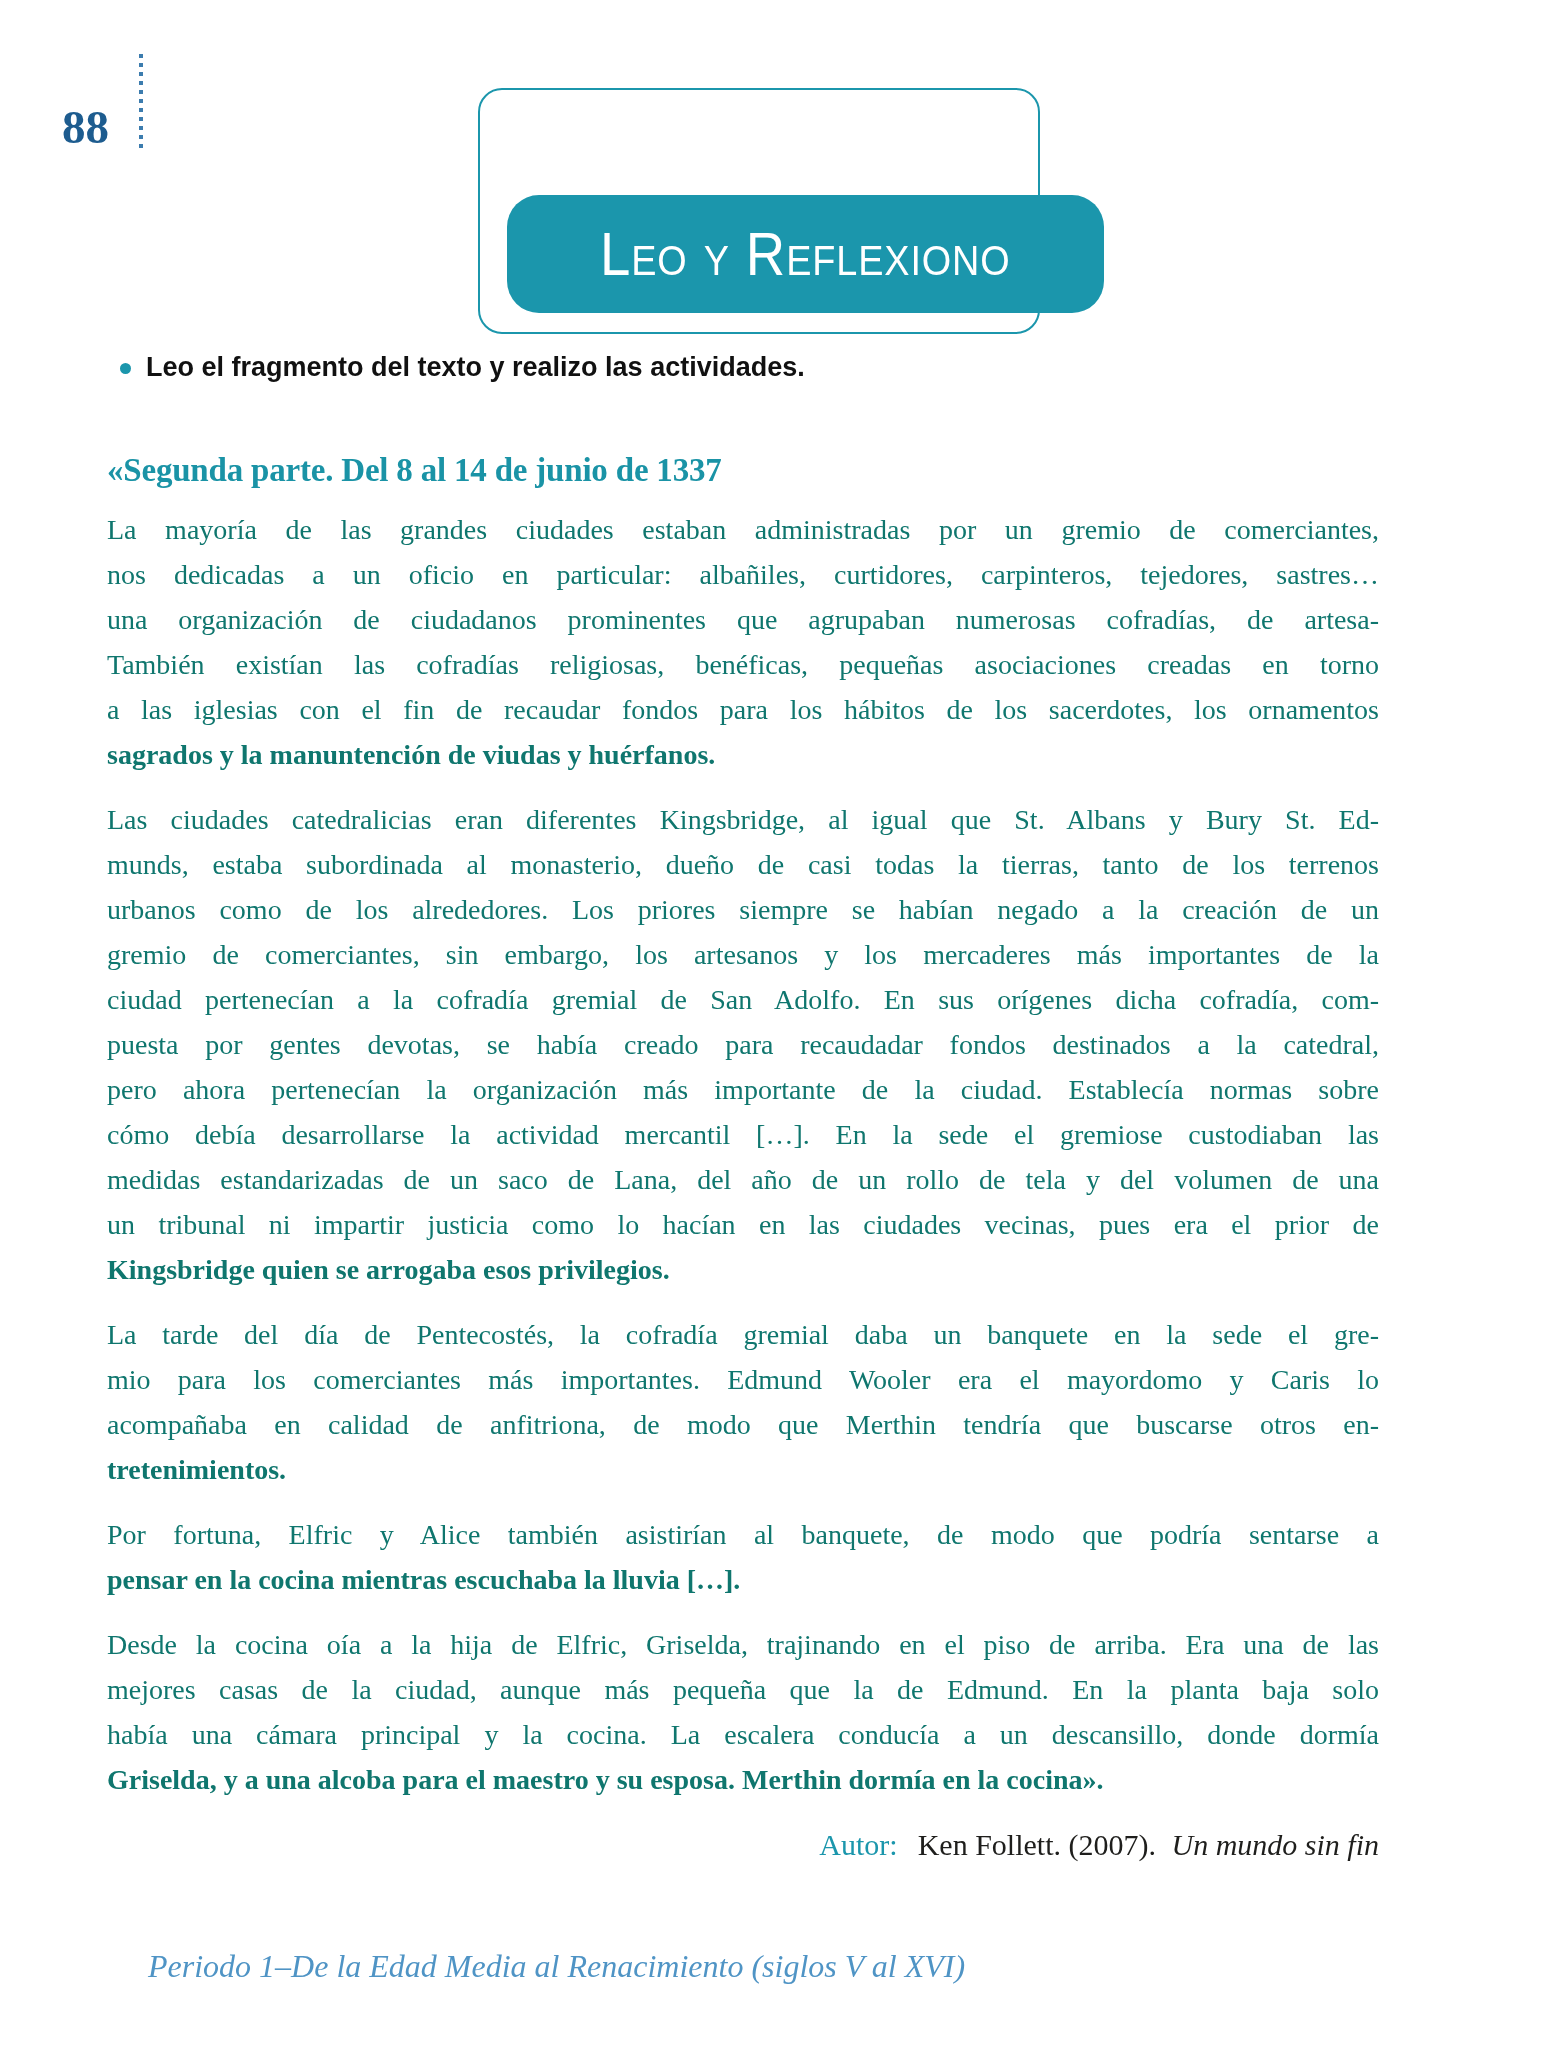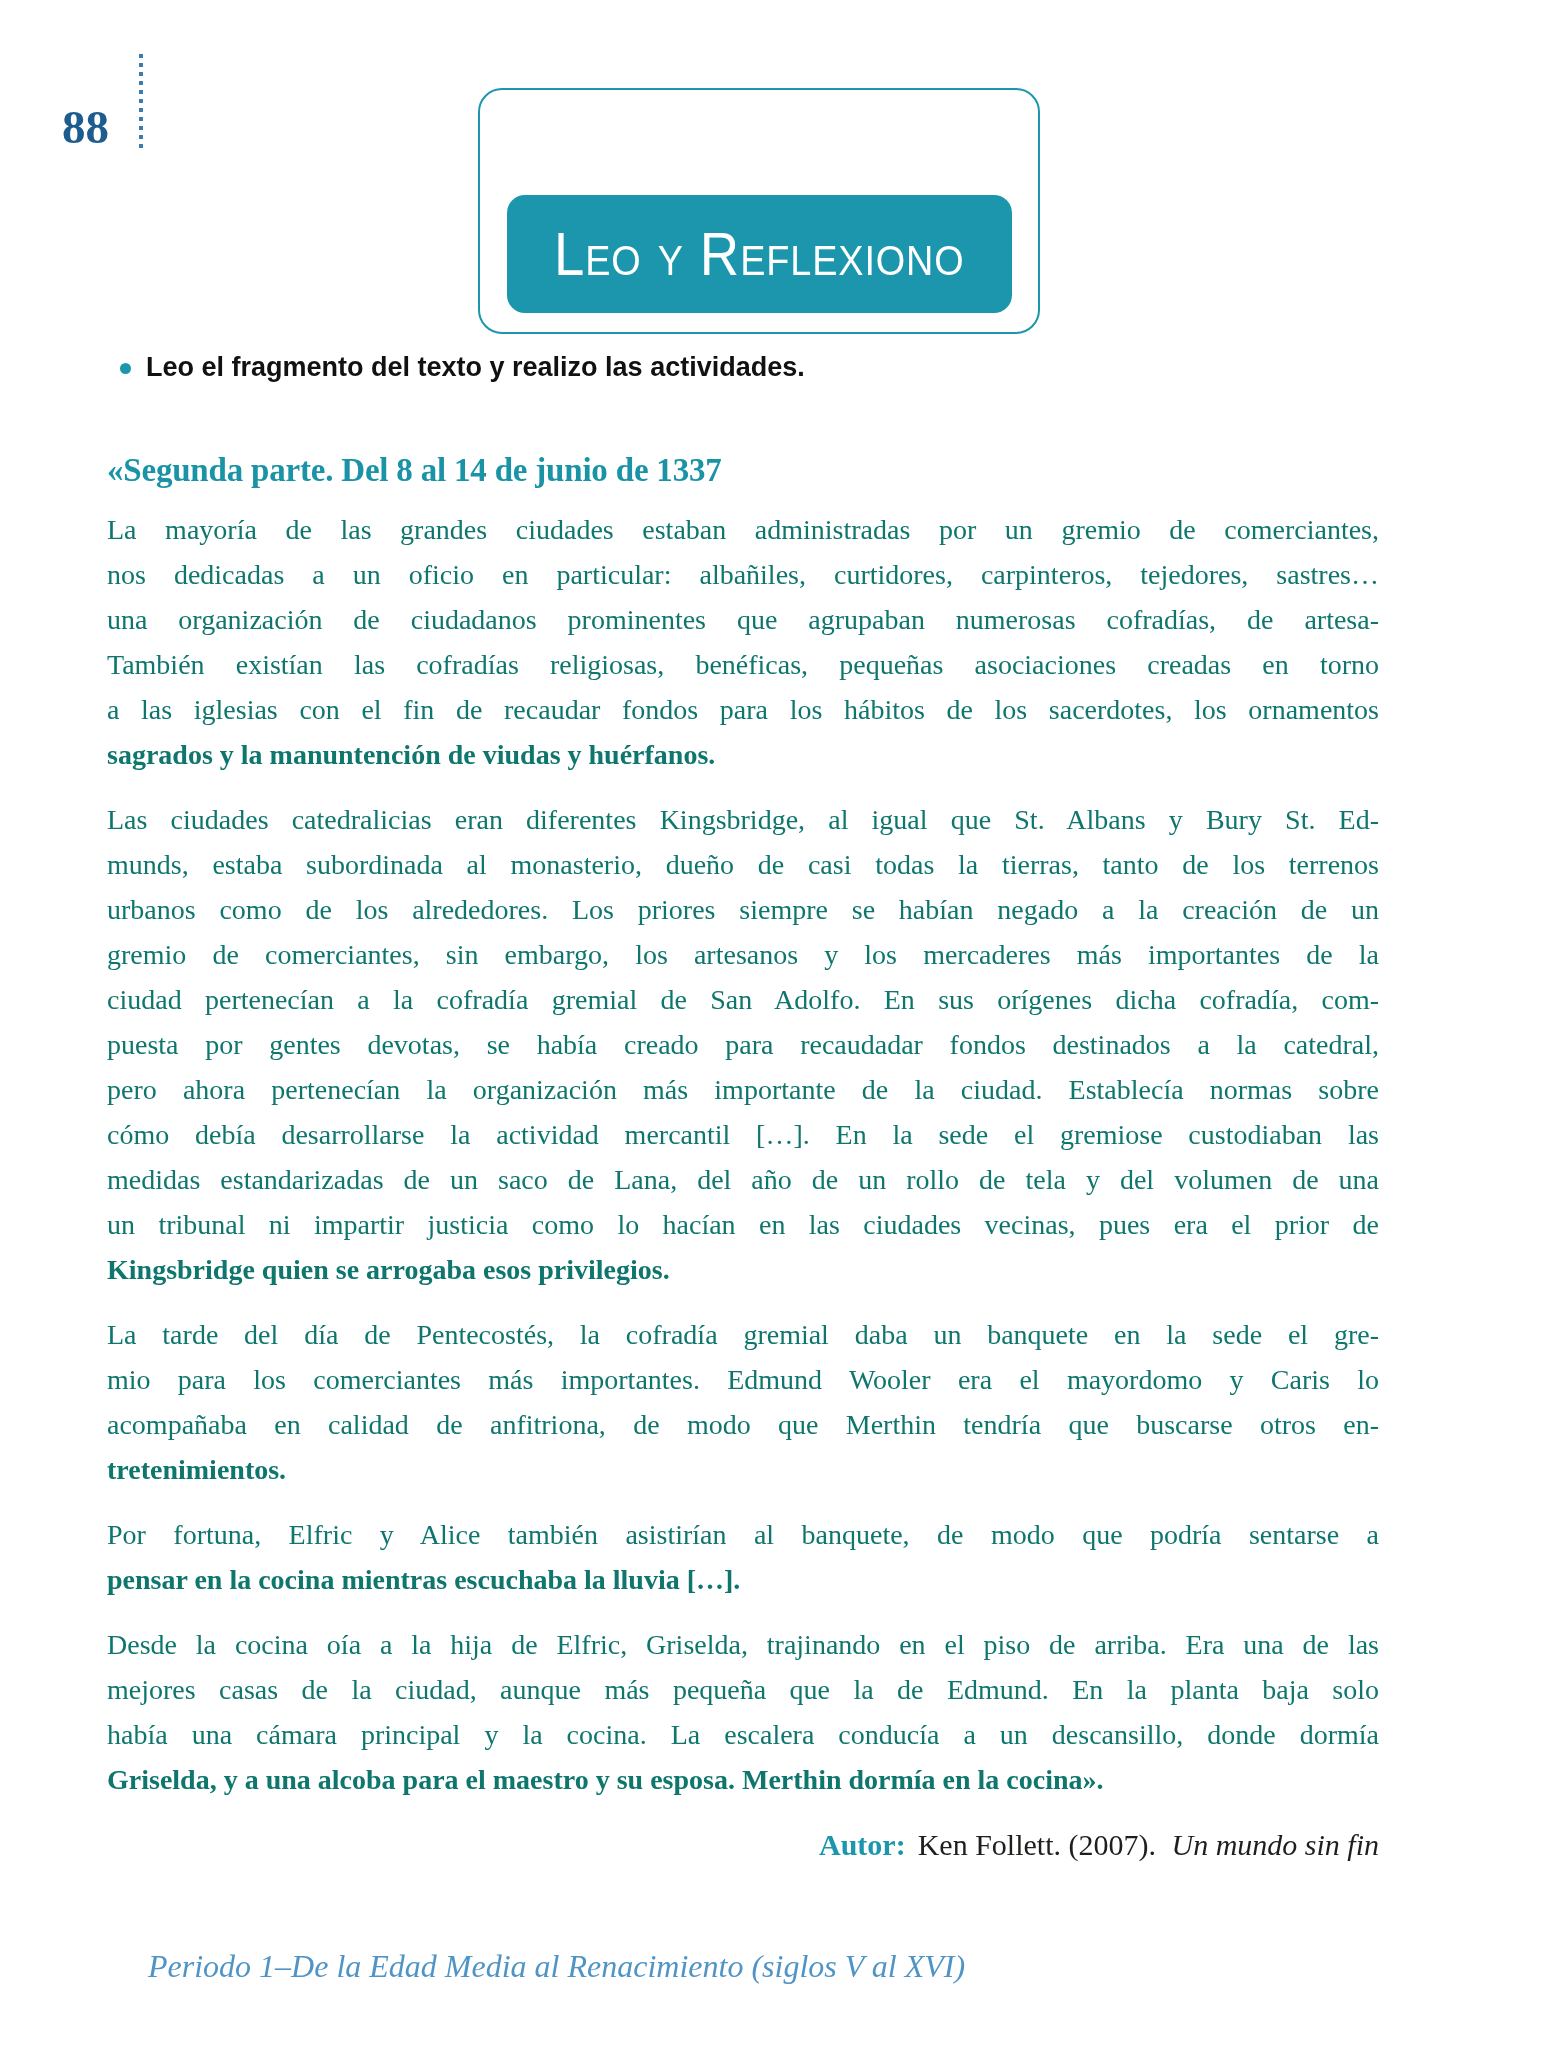--- a/index.html
+++ b/index.html
@@ -20,22 +20,22 @@
   .dotted-rule{
     position:absolute;left:139px;top:54px;width:4px;height:98px;
     background:repeating-linear-gradient(to bottom,#3c7cae 0 4px,transparent 4px 9px);
   }
   
   .banner-outline{
     position:absolute;left:478px;top:88px;width:558px;height:242px;
     border:2px solid #1b96ac;border-radius:24px;background:#ffffff;
   }
   .banner{
-    position:absolute;left:507px;top:195px;width:505px;height:118px;
-    background:#1b96ac;border-radius:18px;
+    position:absolute;left:507px;top:195px;width:597px;height:118px;
+    background:#1b96ac;border-radius:32px;
     display:flex;align-items:center;justify-content:center;
   }
   .banner-title{
     font-family:"Liberation Sans", sans-serif;
     font-variant:small-caps;
     font-size:62px;line-height:1;color:#ffffff;
     letter-spacing:1px;transform:scaleX(0.88);transform-origin:center;
     white-space:nowrap;
   }
   
@@ -63,21 +63,21 @@
     height:45px;line-height:45px;
     text-align:justify;text-align-last:justify;
     overflow:hidden;white-space:normal;
   }
   .line.last{text-align-last:left;font-weight:bold;}
   .attribution{
     margin-top:14px;height:45px;line-height:45px;
     text-align:right;padding-right:0px;
     font-size:30px;color:#1e1e1c;
   }
-  .attr-label{color:#1b96ac;font-weight:bold;margin-right:12px;text-align:center;}
+  .attr-label{color:#1b96ac;font-weight:normal;margin-right:20px;text-align:center;}
   .attr-citation{margin-right:8px;}
   .attr-work{font-style:italic;margin-top:12px;}
   
   .footer{
     position:absolute;left:148px;top:1948px;
     font-family:"Liberation Serif", serif;
     font-style:italic;font-size:32px;color:#4f94c5;
   }
 </style>
 </head>

